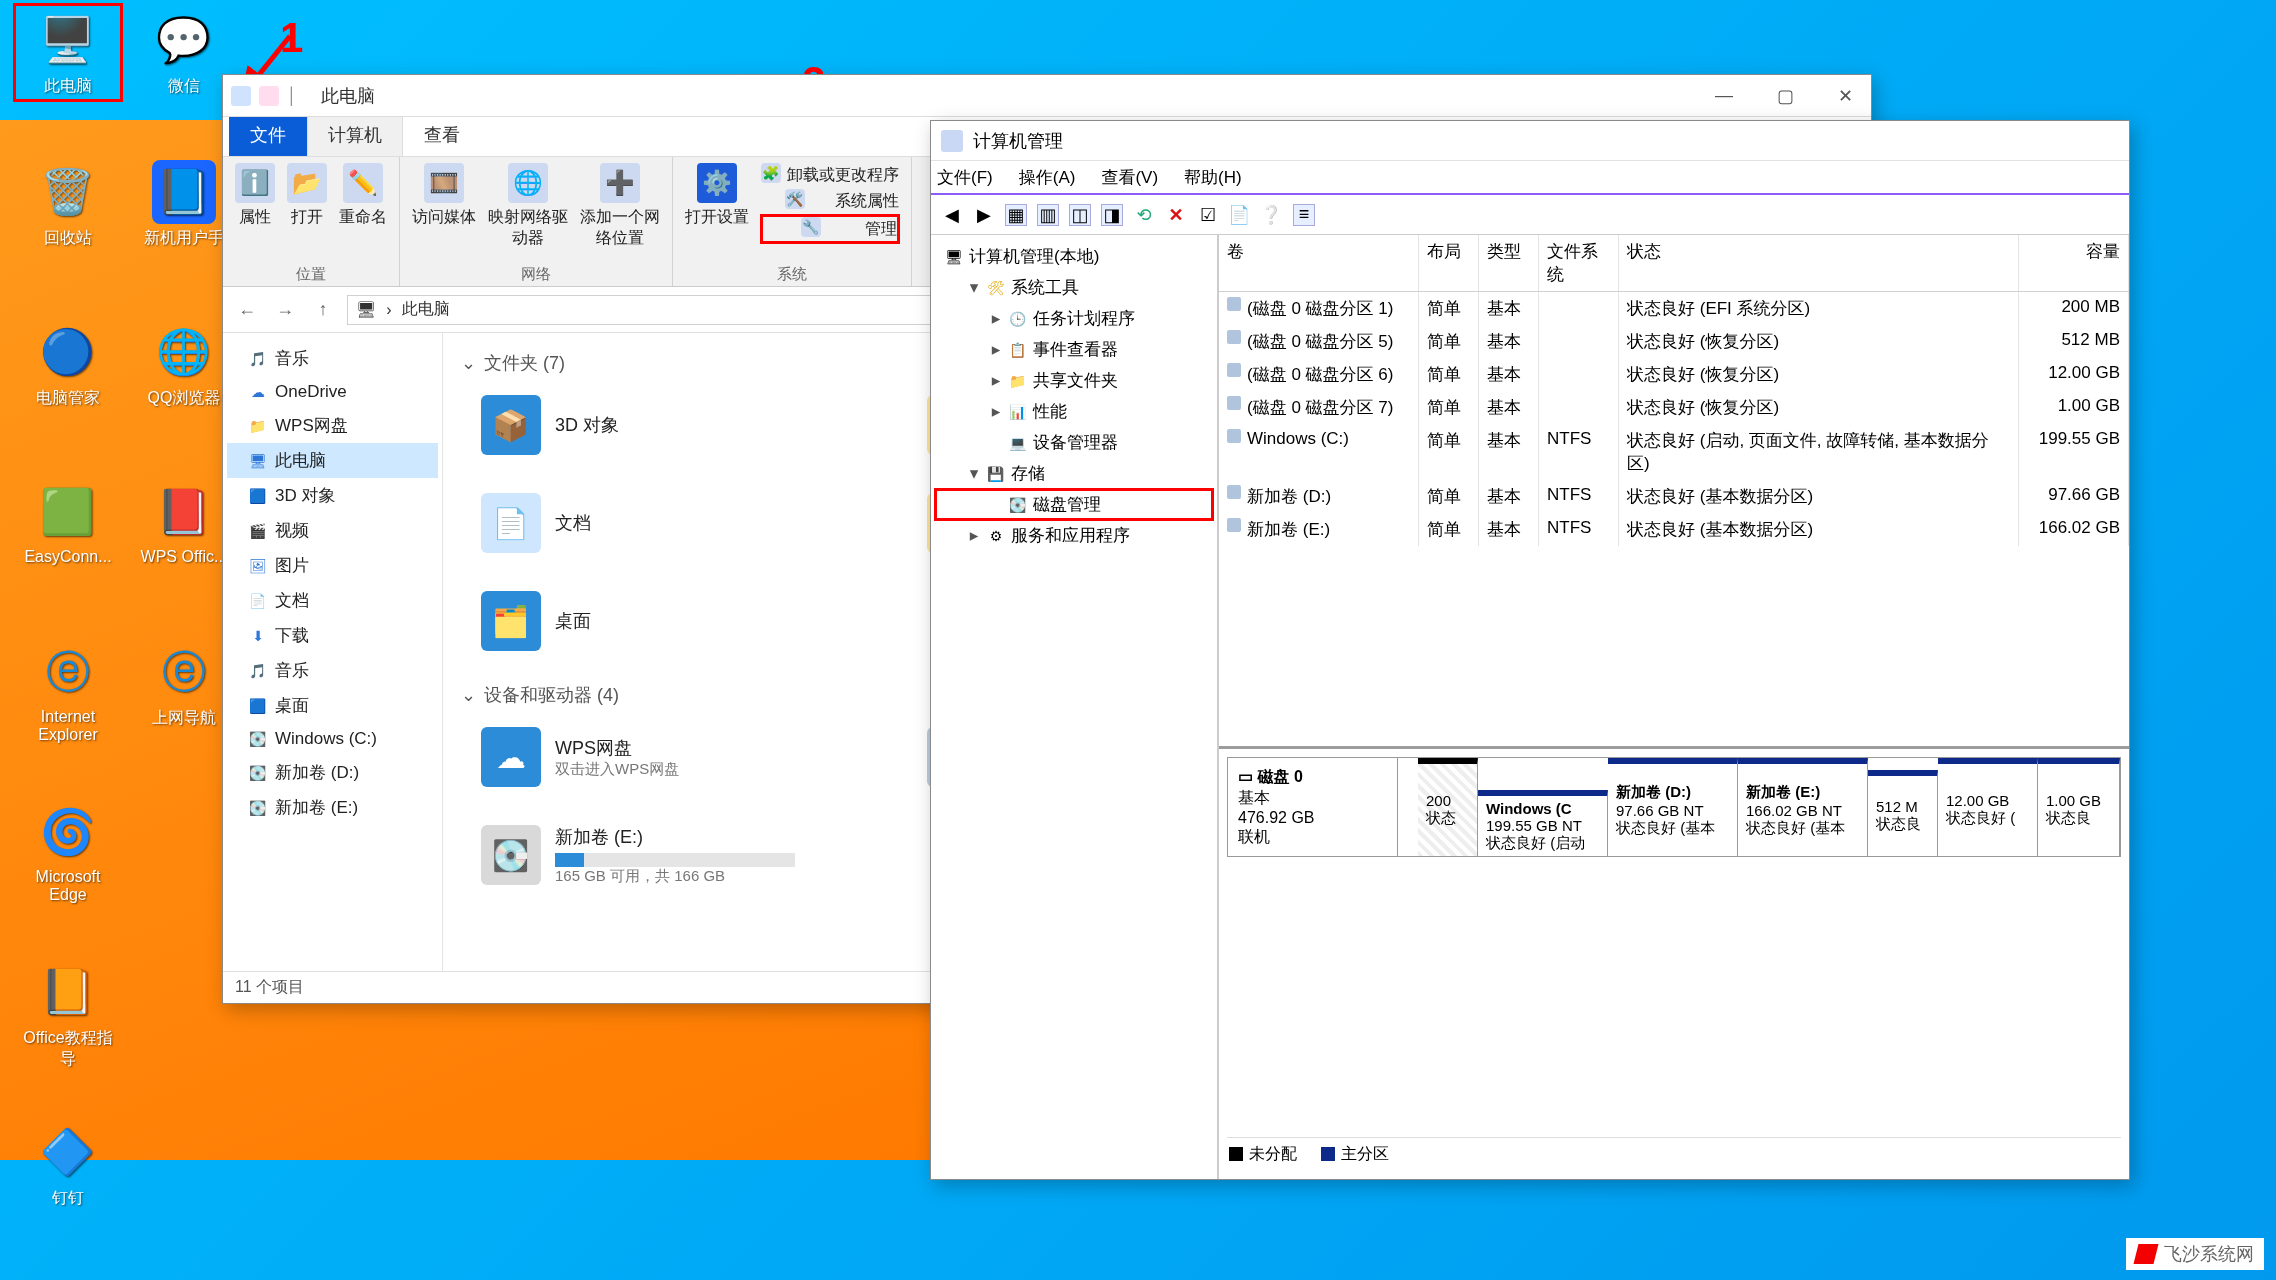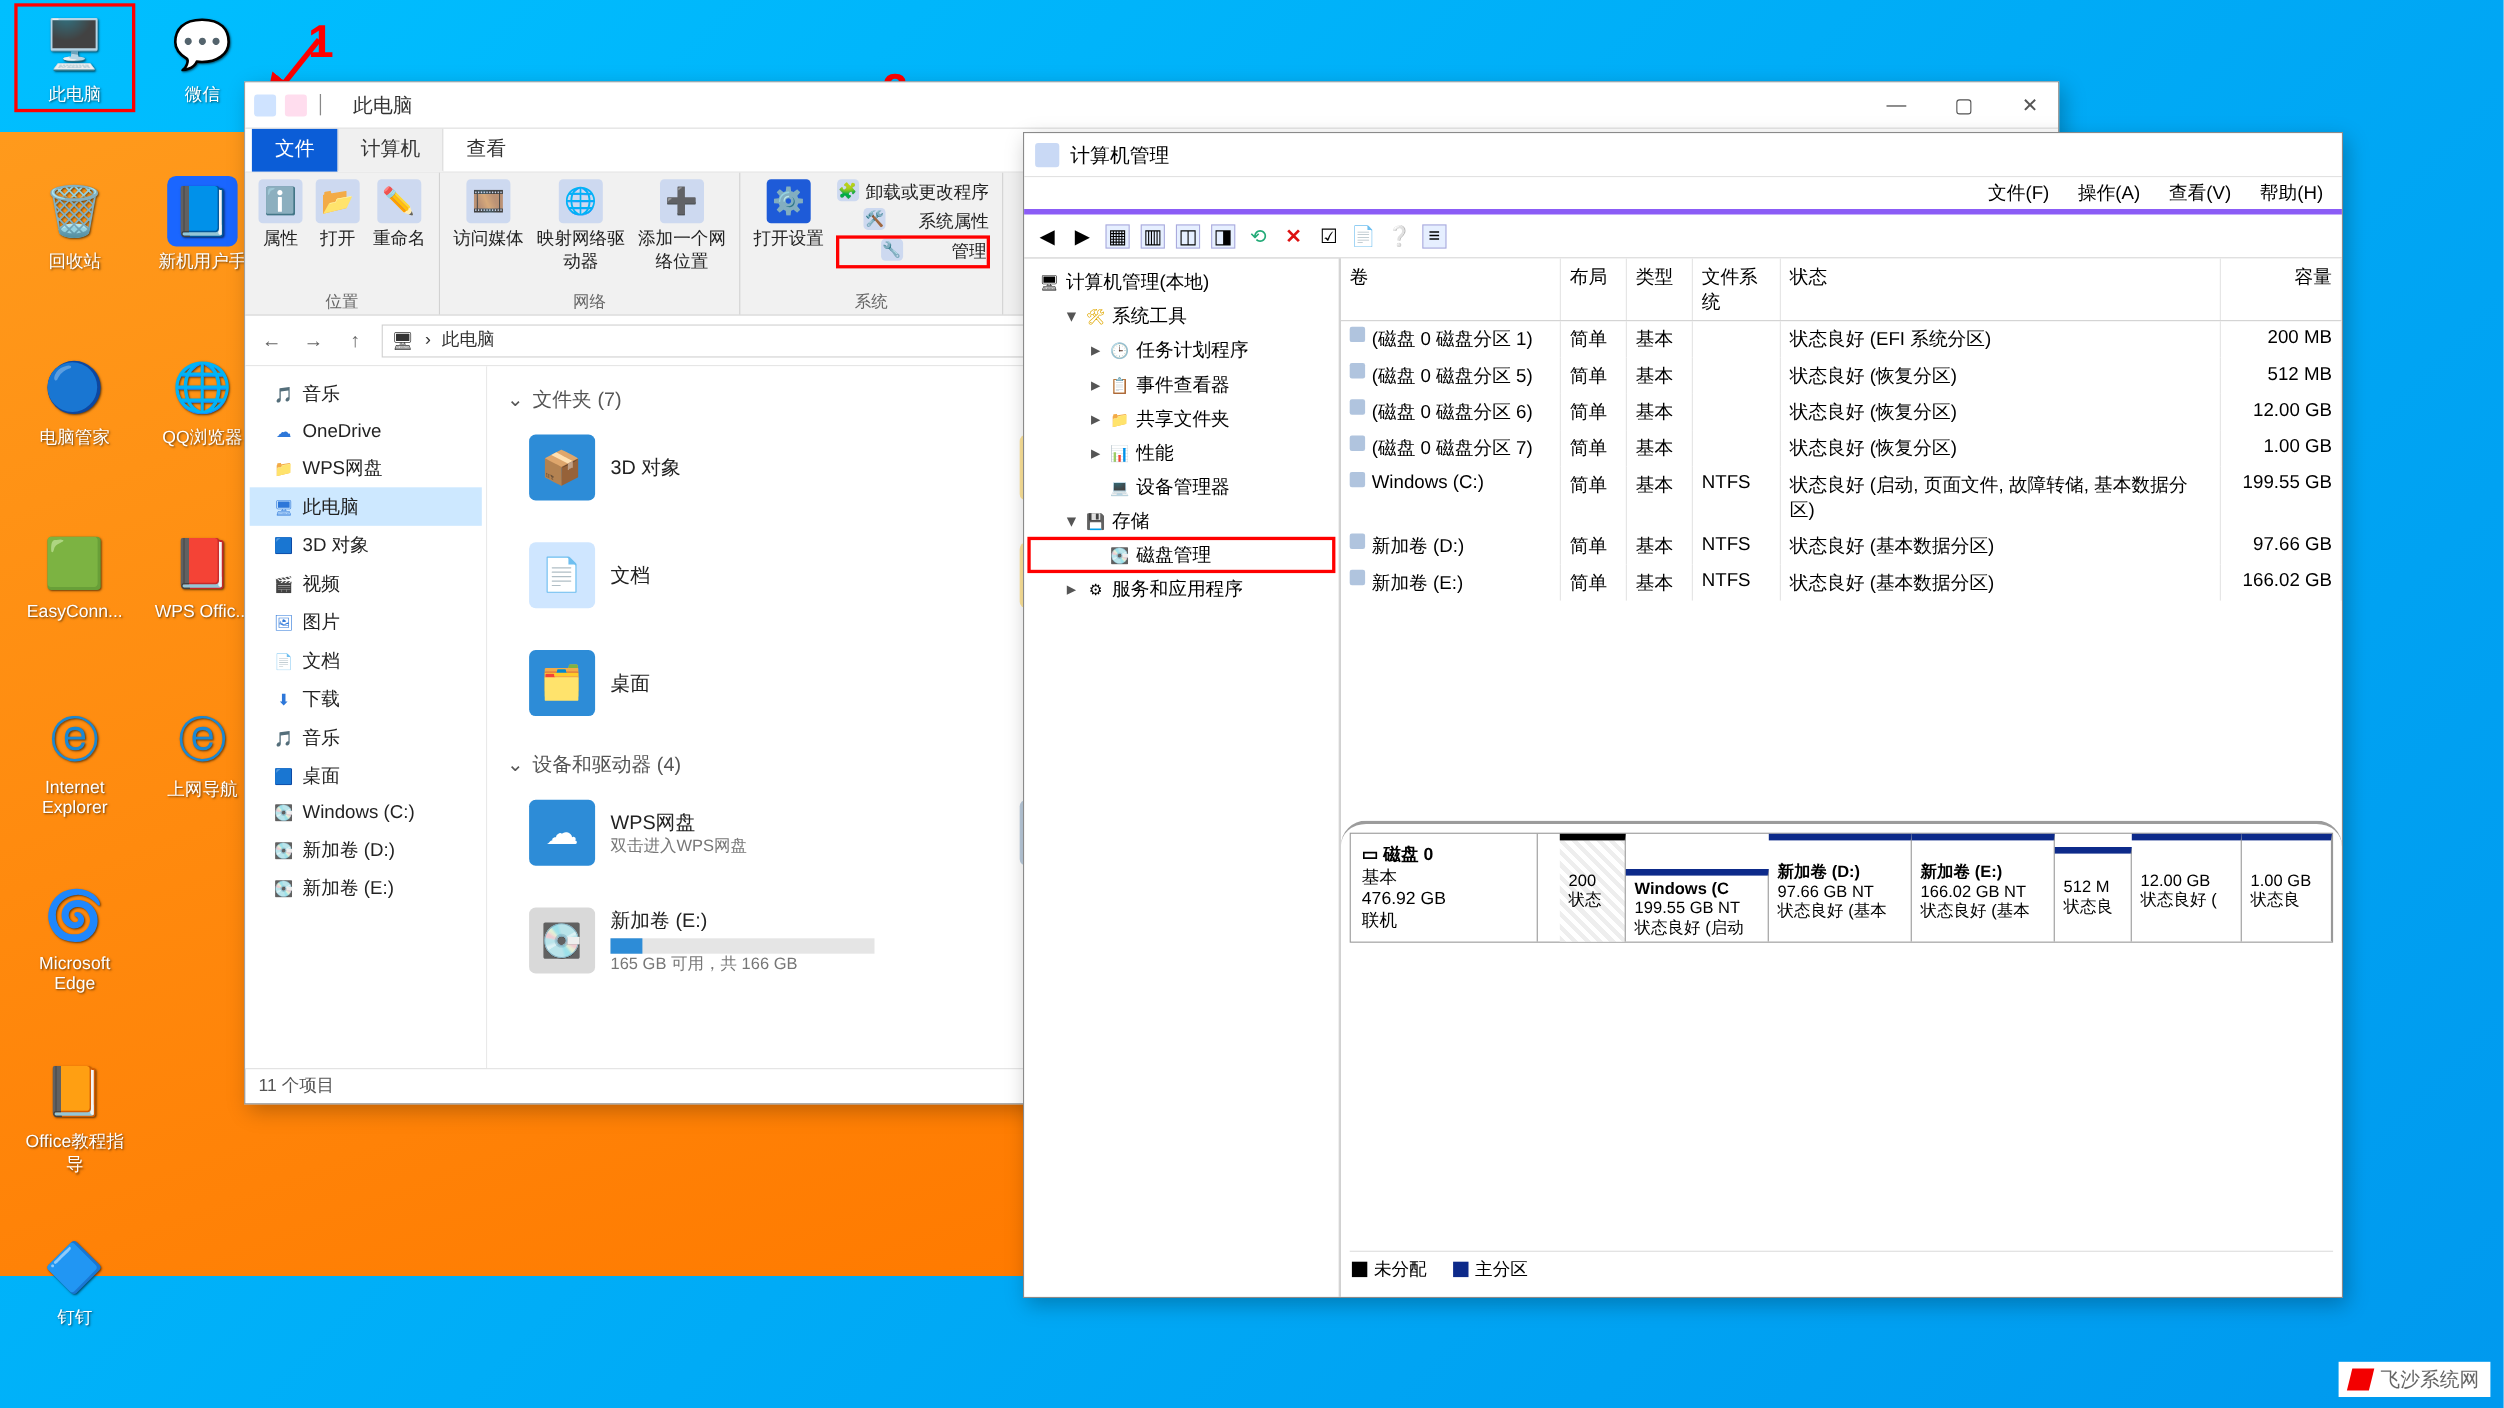--- a/index.html
+++ b/index.html
@@ -54,21 +54,21 @@
 .tile .tile-text { font-size: 18px; color: #222; }
 .tile .tile-sub { font-size: 15px; color: #777; }
 .drive-bar { width: 240px; height: 14px; background: #e5e5e5; margin-top: 4px; }
 .drive-bar-fill { height: 100%; background: #2d8cd7; width: 12%; }
 .statusbar { height: 32px; border-top: 1px solid #e0e0e0; padding: 4px 12px; font-size: 16px; color: #555; display:flex; align-items:center; }
 
 
 .mgmt-window { background: #fff; }
 .mgmt-title { height: 40px; display: flex; align-items: center; padding: 0 10px; border-bottom: 1px solid #e2e2e2; font-size:18px; }
 .mgmt-title .mt-icon { width:22px;height:22px; background:#c9d9f5; margin-right:10px; border-radius:3px; }
-.mgmt-menu { height: 34px; display: flex; align-items: center; gap: 26px; padding: 0 17px; font-size: 17px; border-bottom: 5px solid #8b5cf6; justify-content: flex-end; }
+.mgmt-menu { height: 34px; display: flex; align-items: center; gap: 26px; padding: 0 6px; font-size: 17px; border-bottom: 2px solid #8b5cf6; }
 .mgmt-toolbar { height: 40px; display: flex; align-items: center; gap: 10px; padding: 0 10px; border-bottom: 1px solid #ccc; }
 .mgmt-toolbar .tb { width:22px;height:22px; display:flex; align-items:center; justify-content:center; font-size:18px; border:1px solid transparent; cursor:pointer; }
 .mgmt-body { flex:1; display:flex; min-height:0; }
 .mgmt-tree { width: 290px; border-right: 1px solid #ccc; padding: 6px 4px; font-size:17px; }
 .tree-node { padding: 4px 4px 4px 10px; display:flex; align-items:center; gap:6px; cursor:pointer; white-space:nowrap; }
 .tree-node .exp { width:14px; text-align:center; color:#555; }
 .tree-node.indent1 { padding-left: 32px; }
 .tree-node.indent2 { padding-left: 54px; }
 .tree-node.highlighted { outline: 3px solid red; outline-offset:-2px; }
 .tree-icon { width:18px;height:18px;font-size:14px; display:inline-flex;align-items:center;justify-content:center; }
@@ -76,21 +76,21 @@
 .mgmt-right { flex:1; display:flex; flex-direction:column; border-left:1px solid #ccc; }
 .vol-table { flex:0 0 auto; }
 .vol-header { display:flex; background:#fff; border-bottom:1px solid #d0d0d0; font-size:17px; }
 .vol-header div, .vol-row div { padding: 5px 8px; border-right:1px solid #e4e4e4; }
 .col-vol{width:200px} .col-layout{width:60px} .col-type{width:60px} .col-fs{width:80px} .col-status{flex:1;min-width:300px} .col-cap{width:110px;text-align:right}
 .vol-row { display:flex; font-size:17px; }
 .vol-row .col-vol { display:flex; align-items:flex-start; gap:6px; }
 .vol-row .col-cap { text-align:right; }
 .disk-icon { width:14px;height:14px;background:#b0c4de;border-radius:2px;display:inline-block; }
 
-.disk-map-wrap { border-top:3px solid #9c9c9c; flex:1; padding:8px; display:flex; flex-direction:column;border-radius:23px; }
+.disk-map-wrap { border-top:3px solid #9c9c9c; flex:1; padding:8px; display:flex; flex-direction:column; }
 .disk-map { flex:0 0 auto; display:flex; height:100px; border:1px solid #999; }
 .disk-header { width:170px; padding:8px 10px; font-size:16px; border-right:1px solid #999; display:flex; flex-direction:column; justify-content:center; }
 .disk-header b { font-weight:bold; }
 .part { border-right:1px solid #999; padding:6px 8px; font-size:15px; display:flex; flex-direction:column; justify-content:center; border-top:6px solid #0d2a8a; overflow:hidden; }
 .part.unalloc { border-top-color:#000; background:repeating-linear-gradient(45deg,#eee,#eee 4px,#fff 4px,#fff 8px); }
 .legend { margin-top:auto; padding:6px 2px; font-size:16px; display:flex; gap:24px; border-top:1px solid #ddd; }
 .legend span::before { content:''; display:inline-block; width:14px; height:14px; margin-right:6px; vertical-align:-2px; }
 .legend .l-unalloc::before { background:#000; }
 .legend .l-primary::before { background:#0d2a8a; }
 

